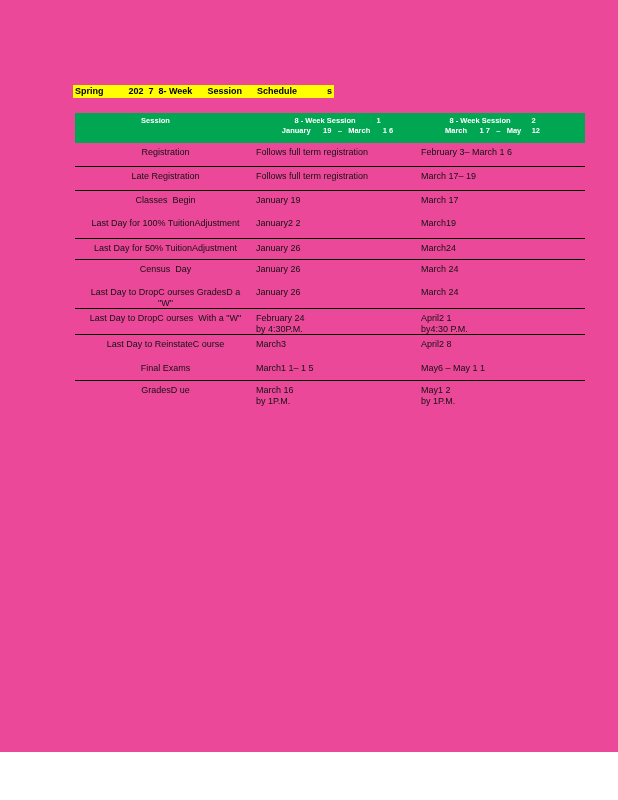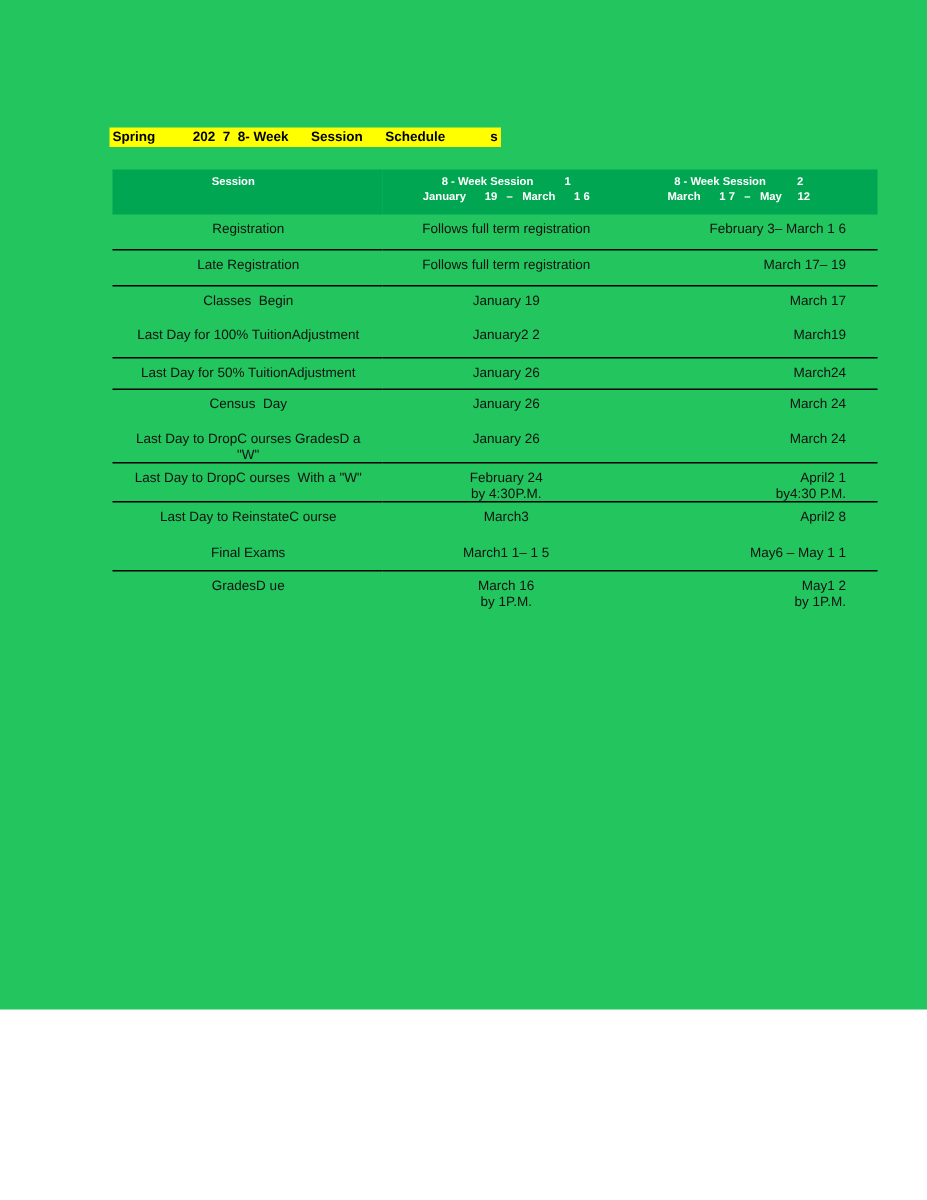--- a/index.html
+++ b/index.html
@@ -1,21 +1,21 @@
 <!DOCTYPE html>
 <html><head>
 <meta charset="utf-8">
 <style>
   html, body { margin: 0; padding: 0; background: #ffffff; }
   body {
     width: 618px; height: 800px;
     font-family: "Liberation Sans", sans-serif;
     color: #111111;
   }
-  .page { position: relative; width: 618px; height: 673px; background: #22c55e; overflow: hidden; }
+  .page { position: relative; width: 618px; height: 752px; background: #ec4899; overflow: hidden; }
 
   .doc-title {
     position: absolute; left: 73px; top: 85px;
     display: inline-block;
     background: #FFFF00;
     font-size: 9px; font-weight: bold; line-height: 13px;
     color: #000000;
     white-space: pre;
     padding: 0 2px;
   }
@@ -32,22 +32,22 @@
     background: #00A651;
     color: #ffffff; font-weight: bold;
     font-size: 7.5px; line-height: 10px;
     text-align: center;
     height: 27px; padding-top: 3px;
     white-space: pre;
   }
   tr.head td.c1 { padding-right: 24px; margin-left: 11px; }
 
   td.c1 { text-align: center; padding-left: 5px; padding-right: 4px; white-space: pre-wrap; }
-  td.c2 { text-align: center; white-space: pre-wrap; }
-  td.c3 { text-align: right; padding-right: 21px; white-space: pre-wrap; }
+  td.c2 { white-space: pre-wrap; }
+  td.c3 { text-align: left; padding-right: 21px; white-space: pre-wrap; }
 
   tr.bb td { border-bottom: 1.5px solid #000000; }
 </style>
 </head>
 <body>
 
 <div class="page">
 
   <div class="doc-title">Spring          202  7  8- Week      Session      Schedule            s</div>
 

